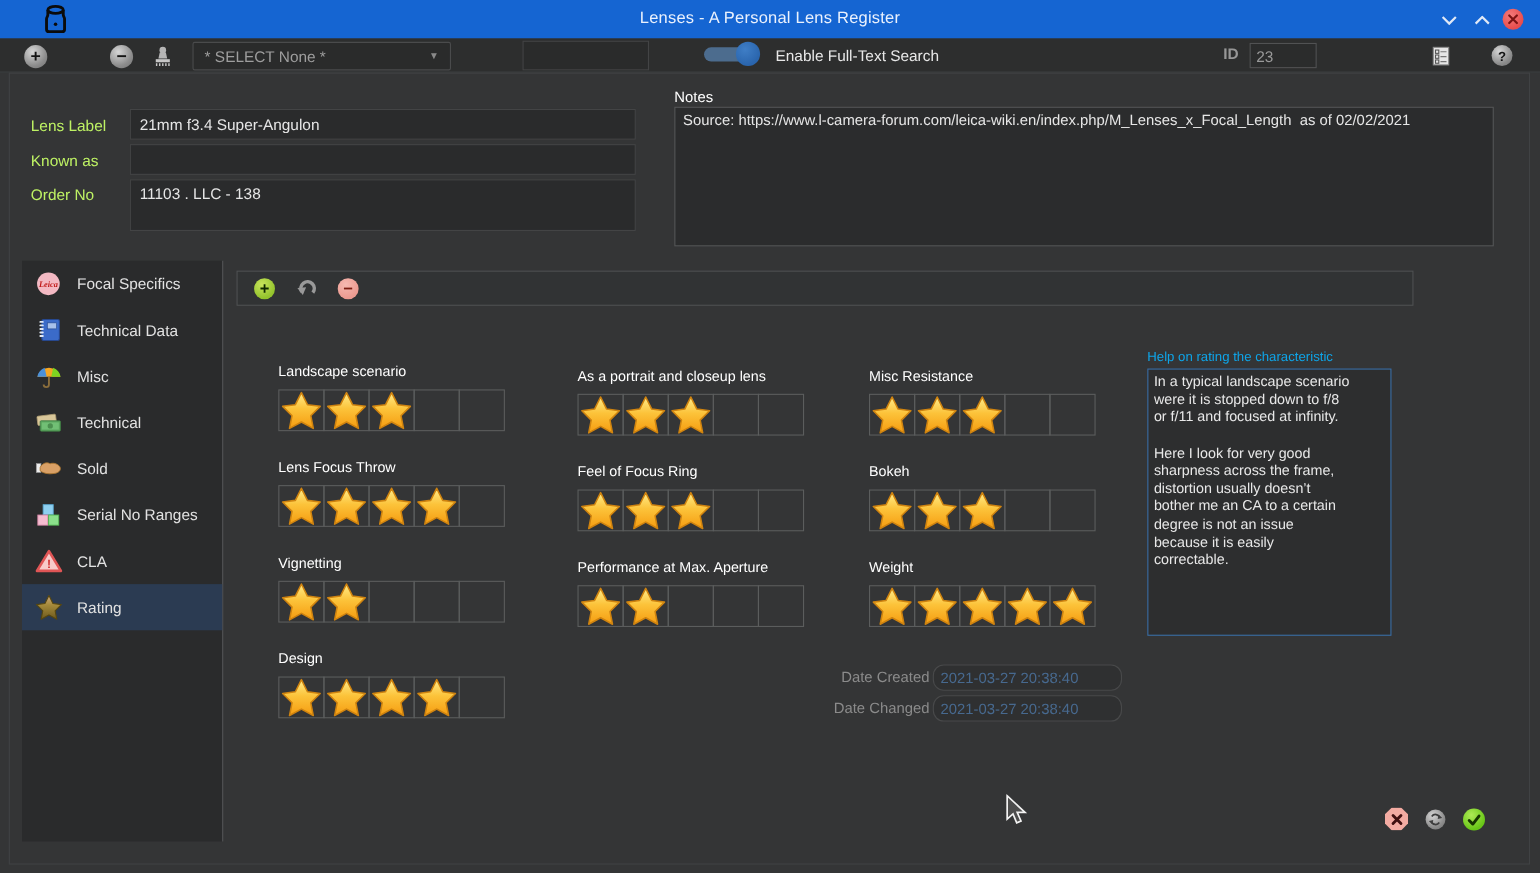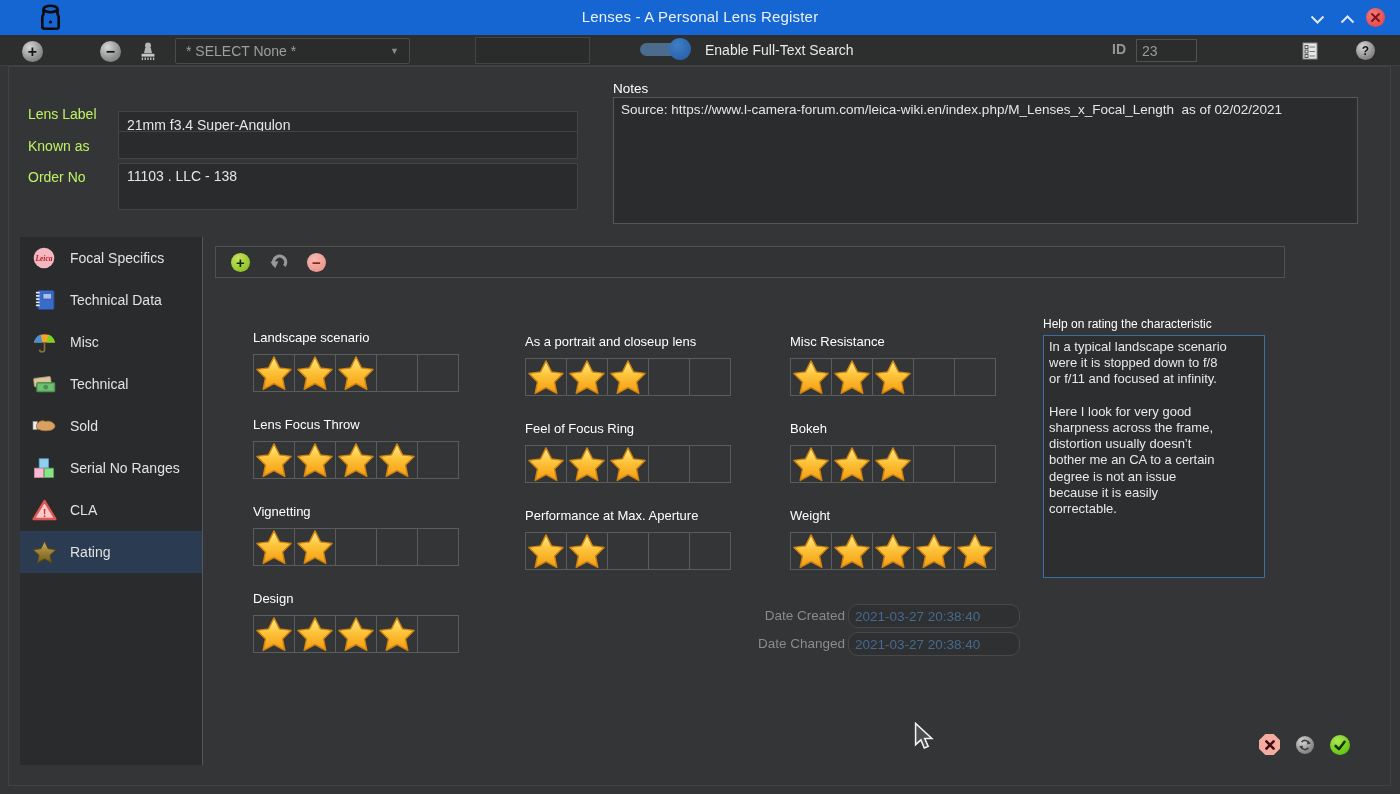--- a/index.html
+++ b/index.html
@@ -43,21 +43,21 @@
   #tb-help { position:absolute; left:1356px; top:41px; width:19px; height:19px; font-size:12px; }
 
   
   #frame { position:absolute; left:8px; top:66px; width:1383px; height:720px;
            border:1px solid #404244; pointer-events:none; }
 
   
   .fld-label { position:absolute; color:#bef264; font-size:14px; }
   .fld { background:#2a2b2c; border:1px solid #434445; color:#e6e6e6; font-size:14px;
          font-family:"Liberation Sans","DejaVu Sans",sans-serif; padding:0 8px; }
-  #f-lenslabel { position:absolute; left:118px; top:99px; width:460px; height:28px;margin-top:12px; }
+  #f-lenslabel { position:absolute; left:118px; top:99px; width:460px; height:28px; }
   #f-knownas  { position:absolute; left:118px; top:131px; width:460px; height:28px; }
   #f-orderno  { position:absolute; left:118px; top:163px; width:460px; height:47px; resize:none;
                 padding-top:4px; line-height:17px; }
   #notes-label { position:absolute; left:613px; top:81px; color:#ffffff; font-size:13.5px; }
   #f-notes { position:absolute; left:613px; top:97px; width:745px; height:127px; resize:none;
              border:1px solid #565758; background:#2b2c2d; font-size:13.5px; line-height:17px;
              padding:3px 7px; }
 
   
   #sidebar { position:absolute; left:20px; top:237px; width:183px; height:528px; background:#2a2b2c;
@@ -81,21 +81,21 @@
   .rating-col { position:absolute; width:212px; }
   #rcol1 { left:253px; top:330px; }
   #rcol2 { left:525px; top:334px; }
   #rcol3 { left:790px; top:334px; }
   .rating-group { margin-bottom:25px; }
   .rating-name { color:#ffffff; font-size:13px; margin-bottom:9px; }
   .stars { display:flex; }
   .star-cell { width:42px; height:38px; border:1px solid #5b5d5d; margin-right:-1px;
                display:flex; align-items:center; justify-content:center; }
 
-  #help-title { position:absolute; left:1043px; top:317px; color:#ffffff; font-size:12px; }
+  #help-title { position:absolute; left:1043px; top:317px; color:#0ea5e9; font-size:12px; }
   #help-box { position:absolute; left:1043px; top:335px; width:222px; height:243px; resize:none;
               background:#2d2e2f; border:1px solid #3a6ea5; color:#e8e8e8; font-size:13px;
               line-height:16.2px; padding:3px 5px;
               font-family:"Liberation Sans","DejaVu Sans",sans-serif; }
 
   .date-label { position:absolute; width:110px; text-align:right; color:#8b8b8b; font-size:13.5px; }
   .date-fld { position:absolute; left:848px; width:172px; height:24px; background:#2f3031;
               border:1px solid #48494a; border-radius:10px; color:#47698f; font-size:13.5px;
               padding:0 6px; }
 

